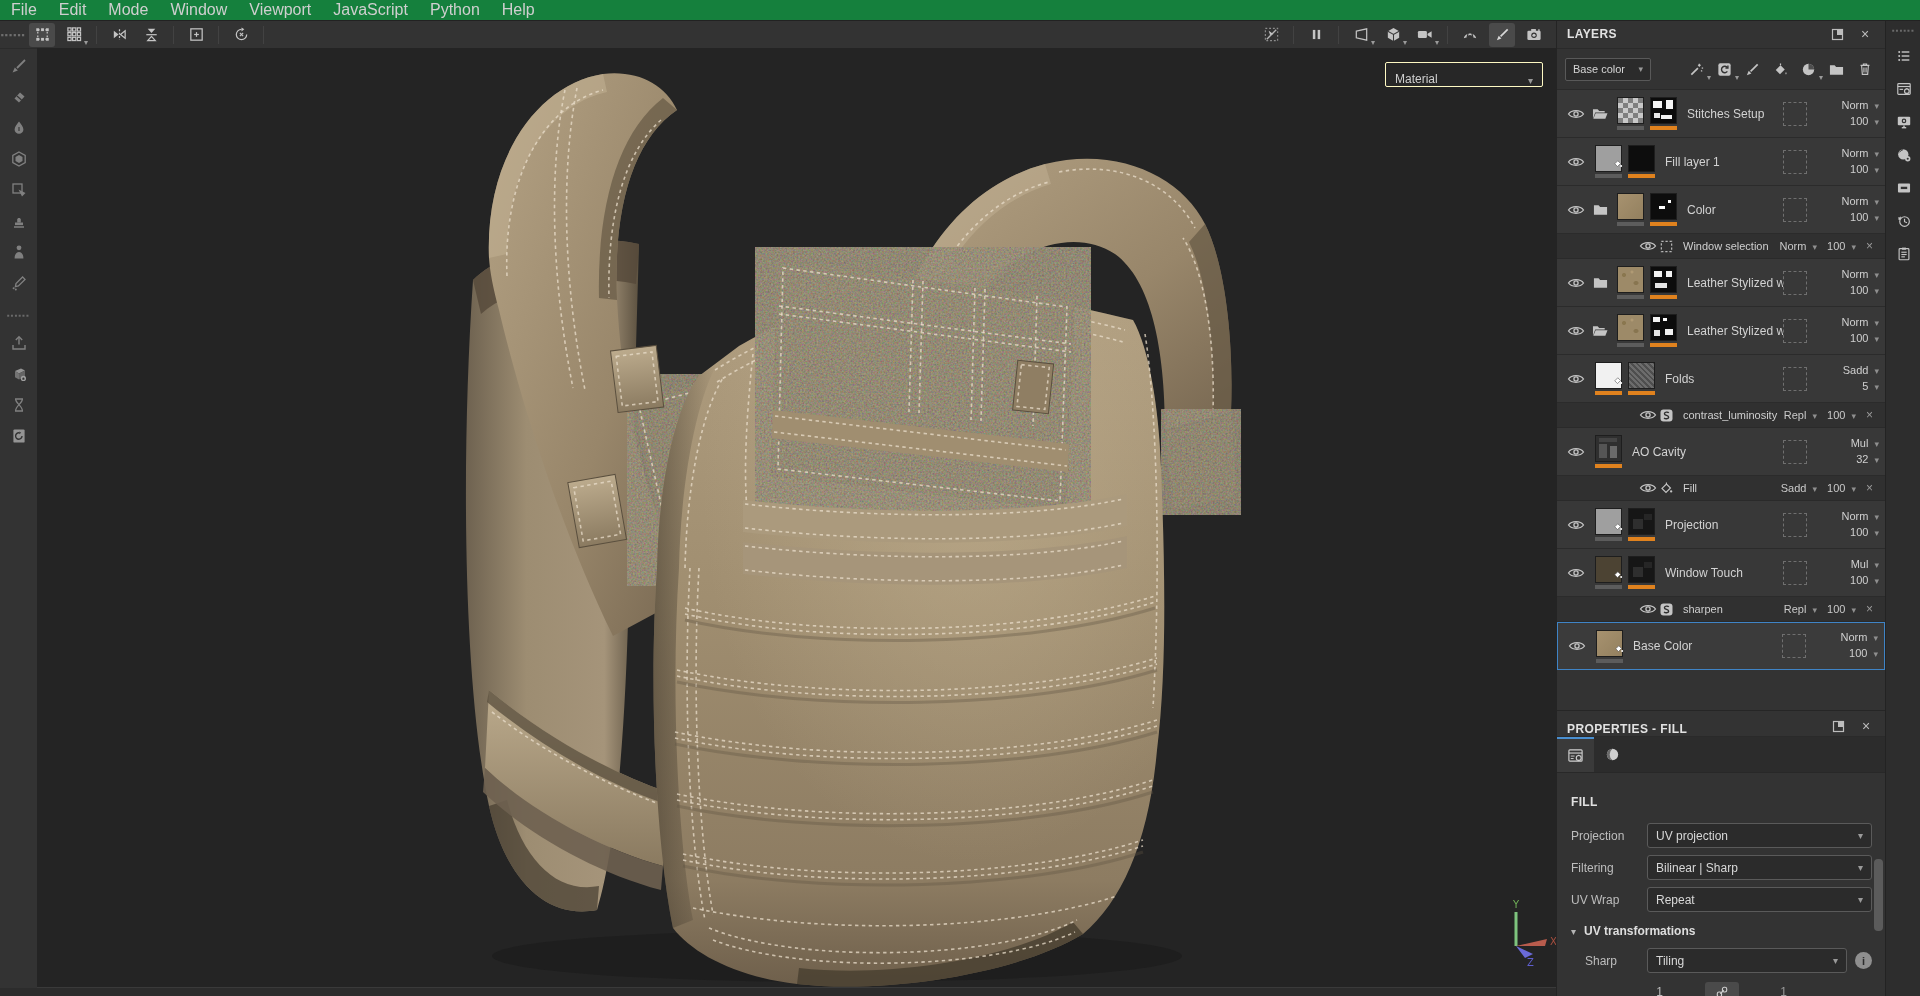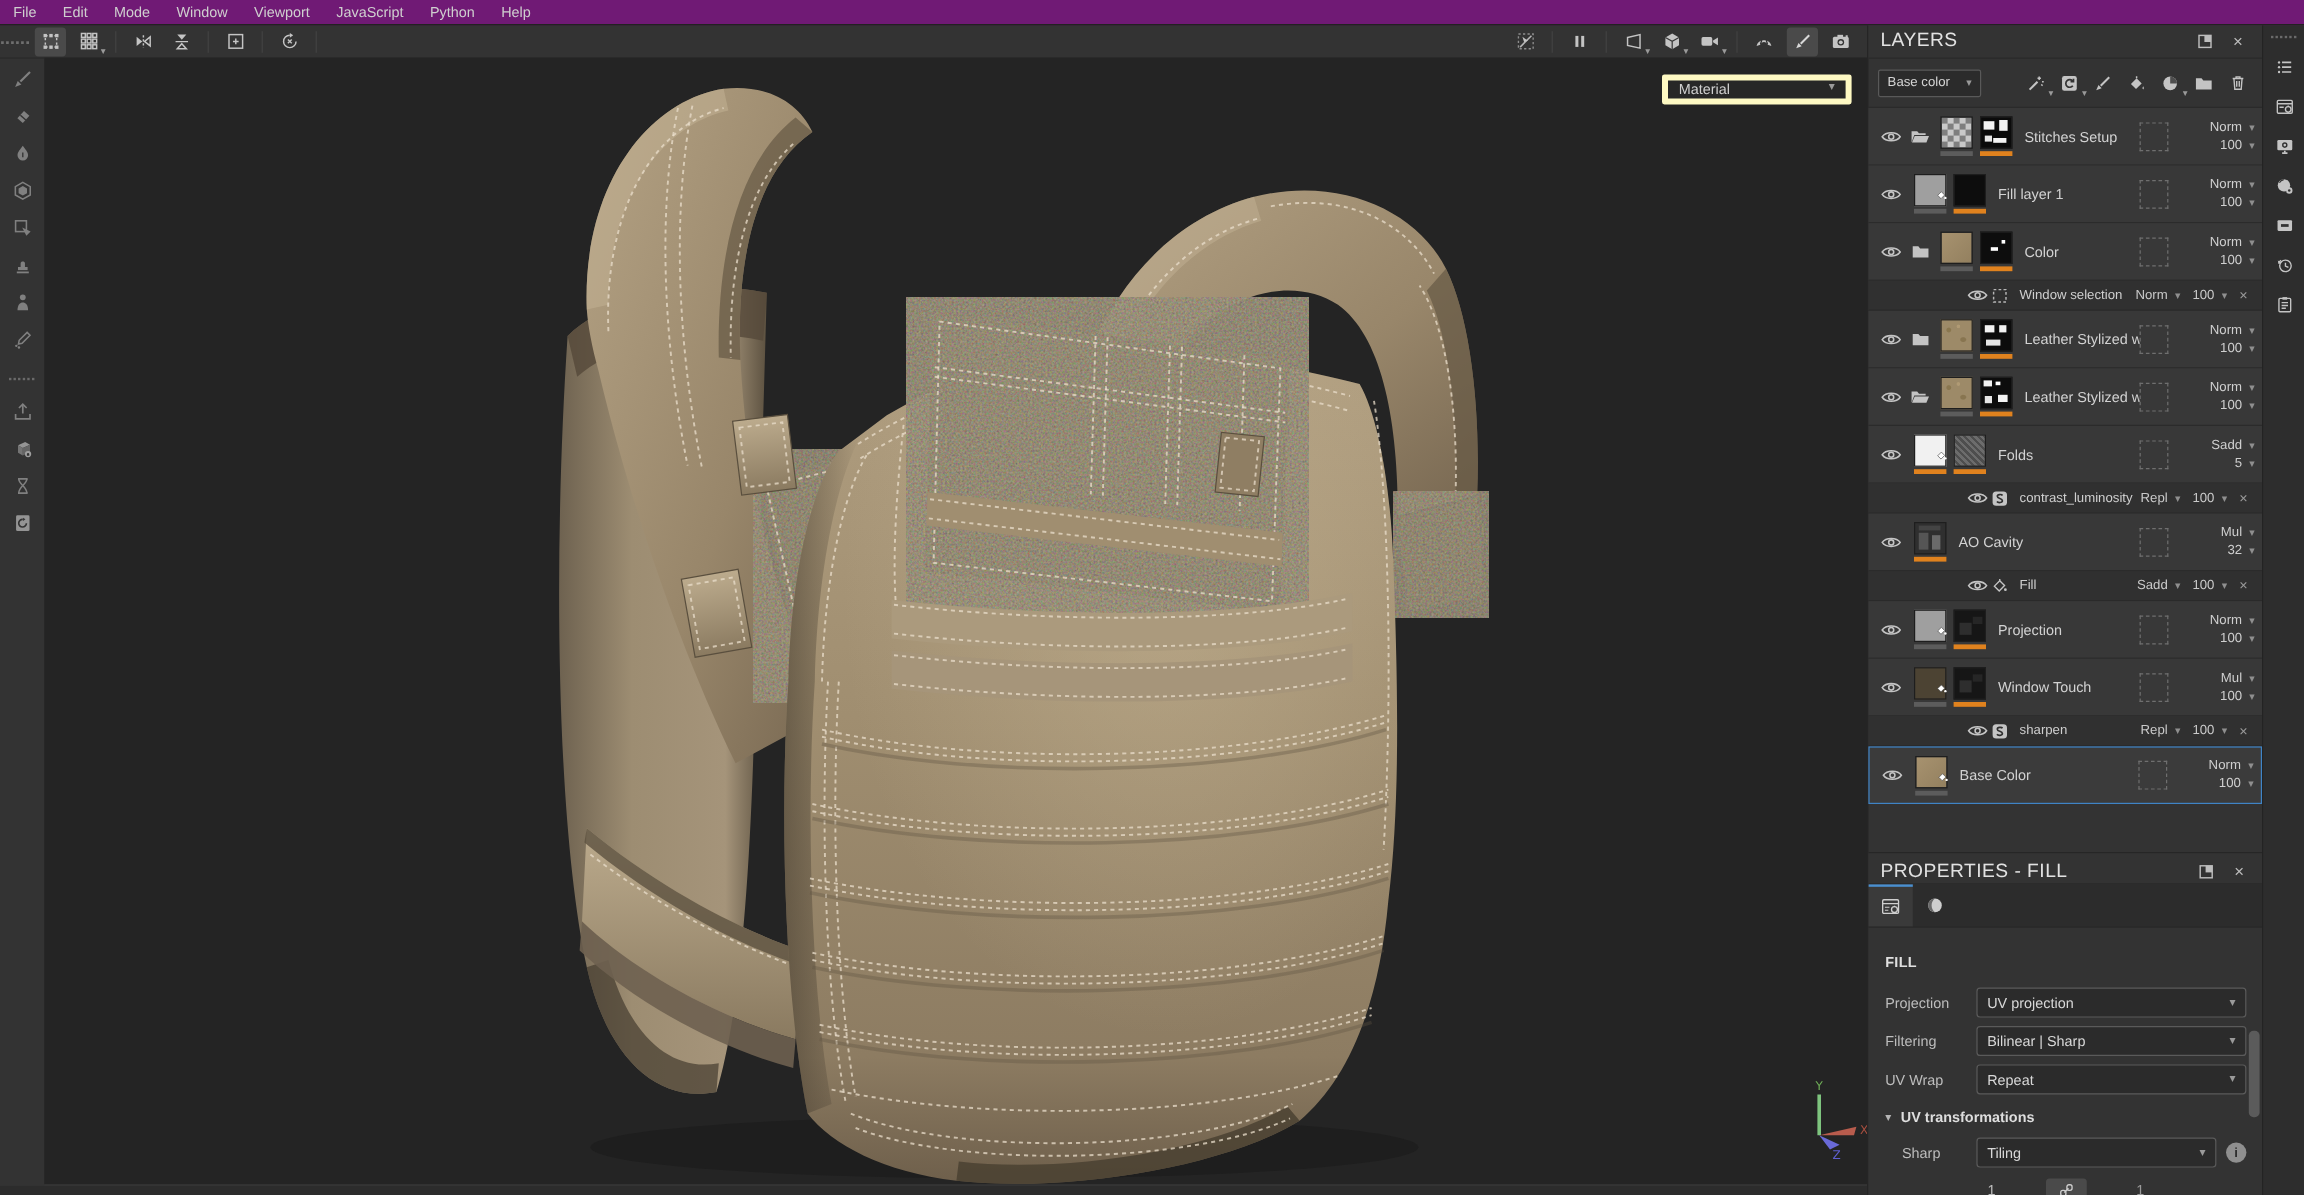--- a/index.html
+++ b/index.html
@@ -1,21 +1,21 @@
 <!DOCTYPE html>
 <html><head>
 <meta charset="utf-8">
 <style>
   html,body{margin:0;padding:0;background:#1e1e1e;}
   body{width:1920px;height:996px;position:relative;overflow:hidden;
        font-family:"Liberation Sans","DejaVu Sans",sans-serif;color:#c9c9c9;
        -webkit-font-smoothing:antialiased;}
   
-  .menubar{position:absolute;left:0;top:0;width:1920px;height:20px;background:#701a75;
-           border-bottom:1px solid #222;display:flex;align-items:center;font-size:12px;z-index:30;}
+  .menubar{position:absolute;left:0;top:0;width:1920px;height:20px;background:#15803d;
+           border-bottom:1px solid #222;display:flex;align-items:center;font-size:16px;z-index:30;}
   .menubar .mi{padding:0 11px;height:20px;line-height:20px;color:#cfcfcf;cursor:default;}
   
   .toolbar{position:absolute;left:0;top:21px;width:1556px;height:27px;background:#333;
            display:flex;align-items:center;justify-content:space-between;z-index:20;}
   .tgroup{display:flex;align-items:center;height:27px;}
   .tbtn{position:relative;width:26px;height:24px;margin:0 3px;border-radius:3px;
         display:flex;align-items:center;justify-content:center;}
   .tbtn.active{background:#4a4a4a;}
   .tbtn svg{display:block;}
   .tbtn .caret{position:absolute;right:-1px;bottom:0px;font-size:8px;color:#9a9a9a;line-height:8px;}
@@ -25,33 +25,33 @@
   
   .lefttools{position:absolute;left:0;top:48px;width:37px;height:939px;background:#333;
              border-top:1px solid #2b2b2b;z-index:15;display:flex;flex-direction:column;align-items:center;}
   .ltool{width:28px;height:28px;margin-top:3px;display:flex;align-items:center;justify-content:center;
          border-radius:3px;opacity:.75;}
   .ldots{color:#6a6a6a;font-size:8px;letter-spacing:1px;margin-top:14px;margin-bottom:6px;}
   
   .viewport{position:absolute;left:37px;top:48px;width:1519px;height:939px;background:#242424;overflow:hidden;}
   .vest{position:absolute;left:0;top:0;}
   .matdd{position:absolute;left:1348px;top:14px;width:158px;height:25px;background:rgba(40,40,40,.85);
-         border:5px solid #fef9c3;border-radius:2px;display:flex;align-items:flex-start;
+         border:1px solid #fef9c3;border-radius:2px;display:flex;align-items:flex-end;
          justify-content:space-between;padding:0 9px;font-size:12px;color:#cfcfcf;box-sizing:border-box;gap:38px;}
   .matdd .dv{color:#9a9a9a;font-size:10px;}
   .gizmo{position:absolute;left:1462px;top:850px;}
   
   .statusbar{position:absolute;left:0;top:987px;width:1556px;height:9px;background:#2c2c2c;
              border-top:1px solid #3a3a3a;}
   
   .rightpanel{position:absolute;left:1556px;top:20px;width:329px;height:976px;background:#333;
               border-left:1px solid #242424;box-sizing:border-box;z-index:25;}
   .phead{height:28px;background:#333;display:flex;align-items:center;padding:0 10px;
          border-bottom:1px solid #2a2a2a;}
-  .phead .ttl{font-weight:normal;font-size:16px;color:#e2e2e2;letter-spacing:.4px;flex:1;}
+  .phead .ttl{font-weight:bold;font-size:12px;color:#e2e2e2;letter-spacing:.4px;flex:1;}
   .phicon{width:20px;height:20px;display:flex;align-items:center;justify-content:center;margin-left:8px;color:#bdbdbd;}
   
   .layerbar{height:40px;display:flex;align-items:center;padding:0 8px;border-bottom:1px solid #2a2a2a;}
   .chandd{width:86px;height:23px;background:#2b2b2b;border:1px solid #595959;border-radius:2px;
           display:flex;align-items:center;justify-content:space-between;padding:0 7px;font-size:11px;
           color:#d5d5d5;box-sizing:border-box;}
   .chandd .dv{color:#9a9a9a;font-size:9px;}
   .lbicons{margin-left:auto;display:flex;align-items:center;}
   .lbico{position:relative;width:25px;height:24px;display:flex;align-items:center;justify-content:center;margin-left:3px;border-radius:3px;}
   .lbico .caret{position:absolute;right:-2px;bottom:-1px;font-size:8px;color:#9a9a9a;}

